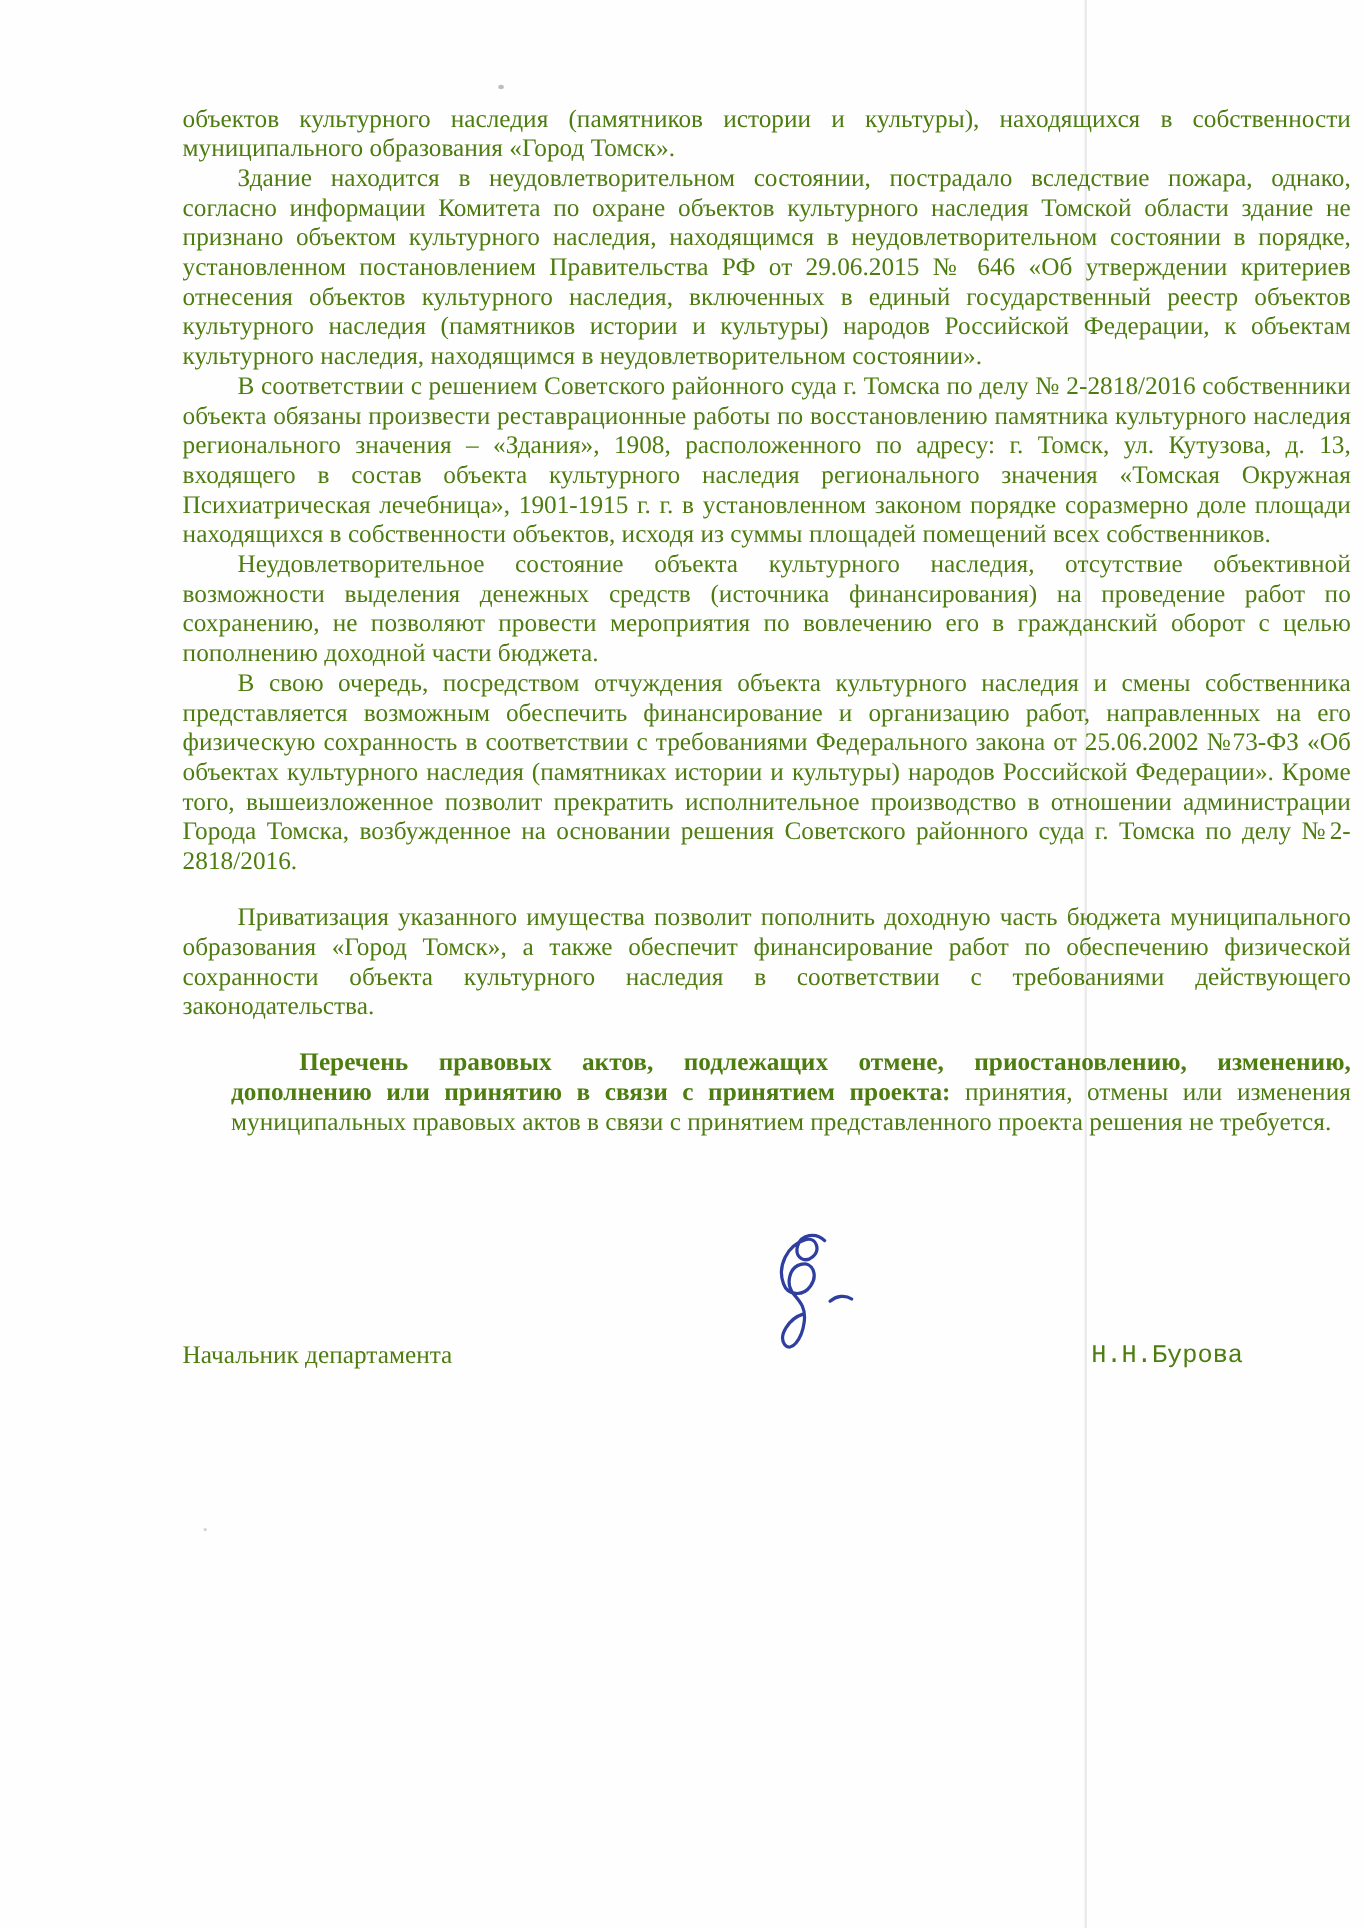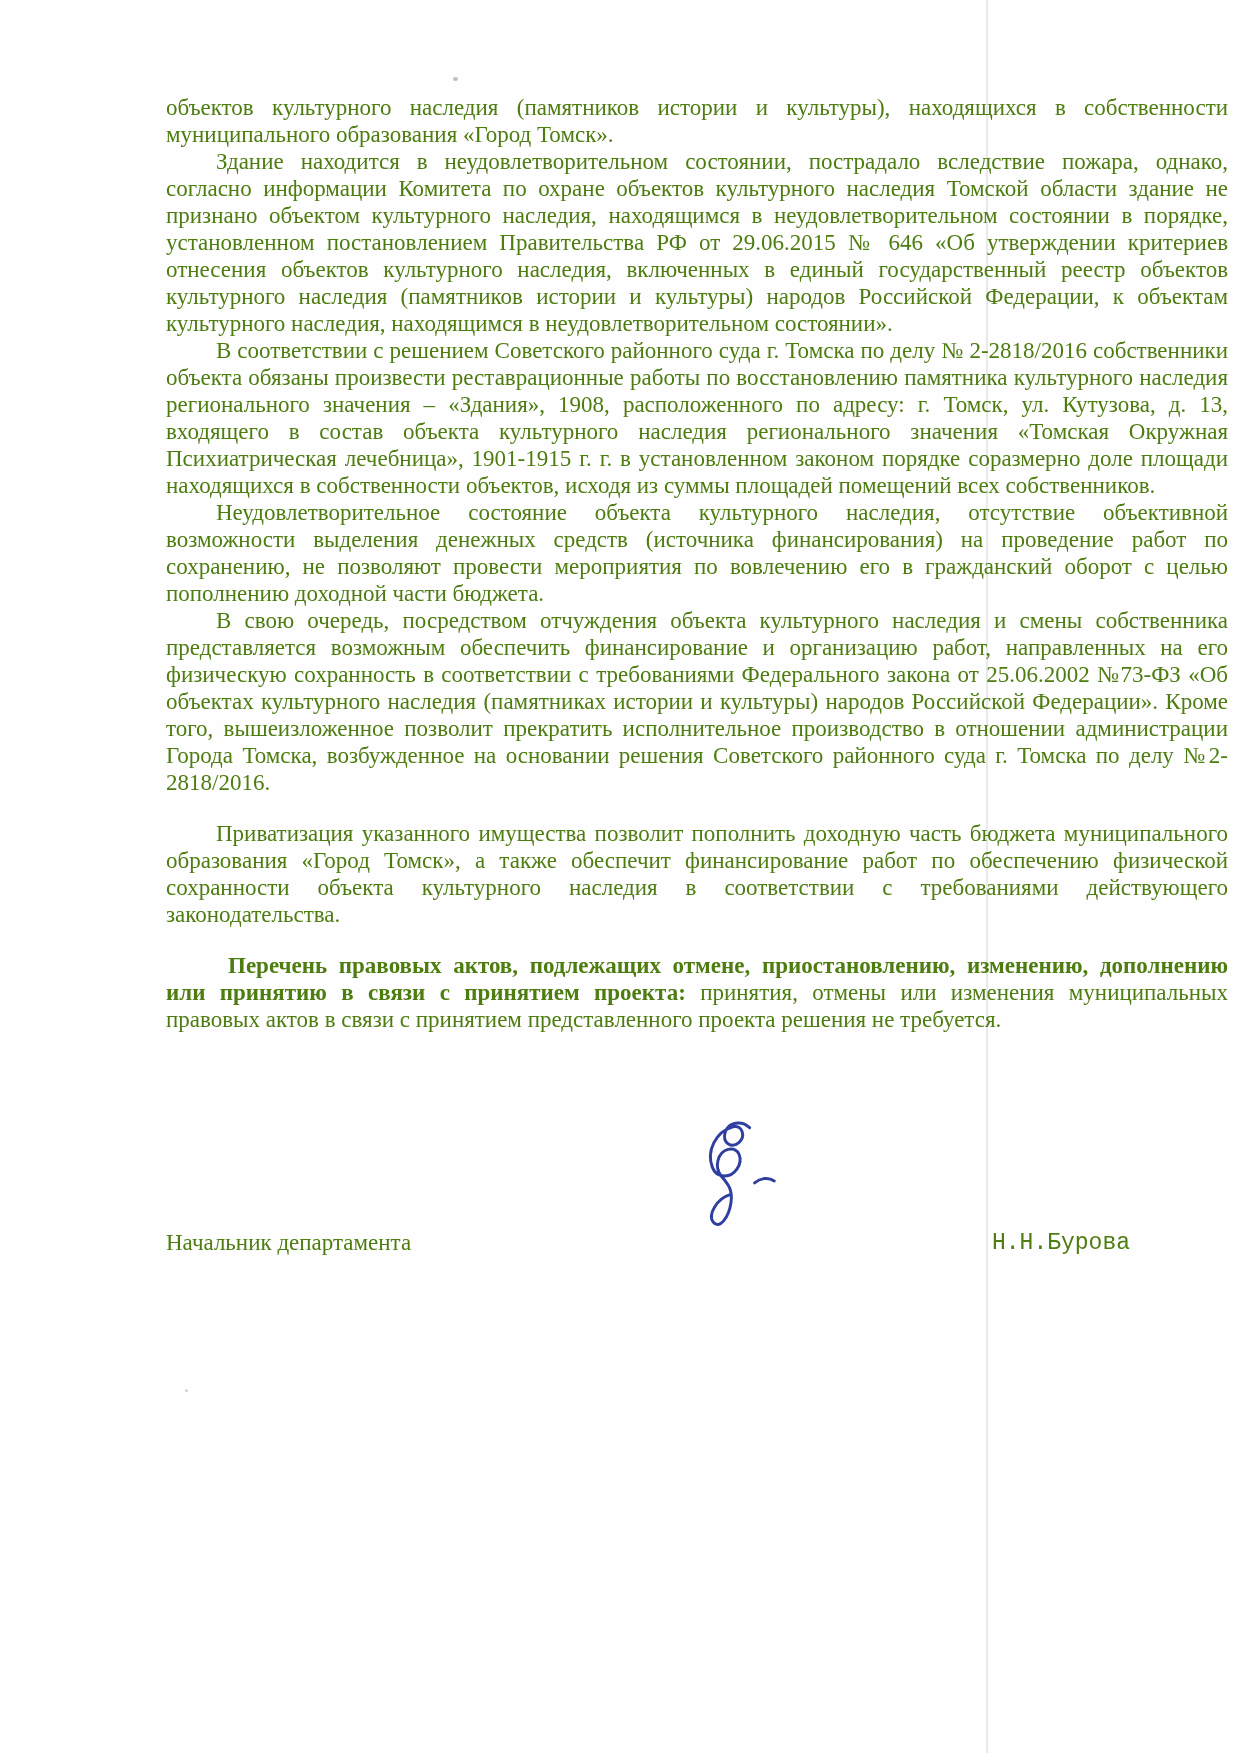--- a/index.html
+++ b/index.html
@@ -32,31 +32,31 @@
   }
   .para {
     margin: 0;
     font-size: 23px;
     line-height: 27px;
     text-align: justify;
     text-indent: 50px;
   }
   .para.no-indent { text-indent: 0; }
   .para.gap-before { margin-top: 24px; }
-  .para.deep-indent { text-indent: 62px; }
+  .para.deep-indent { text-indent: 62px; margin-left: 44px; }
   .para strong { font-weight: bold; }
 
   .sig-row {
     position: relative;
     margin-top: 158px;
     height: 95px;
   }
   .sig-label, .sig-name {
     position: absolute;
-    top: 39px;
+    top: 28px;
     font-size: 23px;
     white-space: nowrap;
   }
   .sig-label { left: 0; }
   .sig-name { left: 826px; font-family: Liberation Mono, monospace; }
   .sig-scribble {
     position: absolute;
     left: 505px;
     top: -75px;
     width: 118px;

